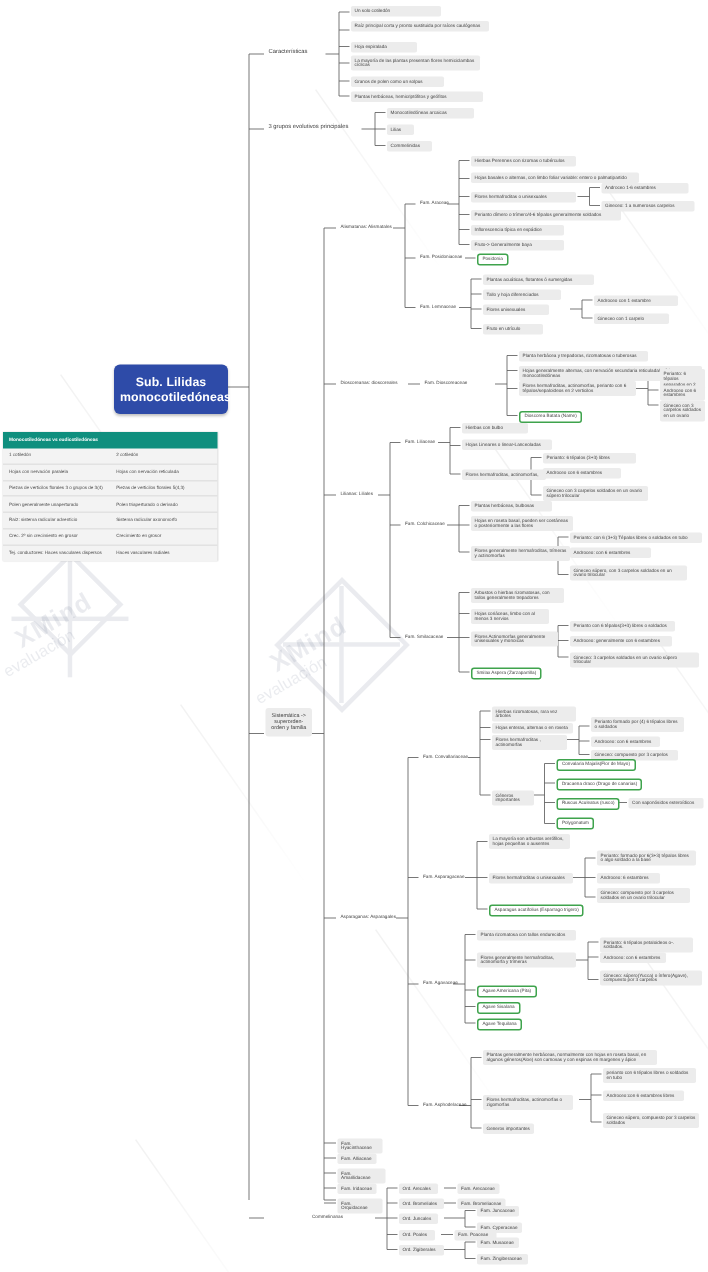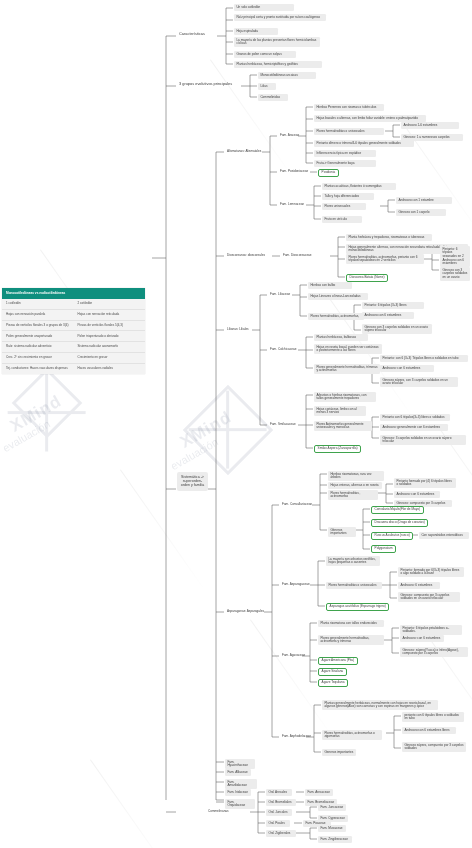--- a/index.html
+++ b/index.html
@@ -370,20 +370,21 @@
     <path d="M310 807 V818"></path>
     <path d="M310 807 H317"></path>
       <path d="M310 818 H317"></path>
     <path d="M294 823 H302"></path>
     <path d="M296 833 H310"></path>
     <path d="M310 828 V839"></path>
     <path d="M310 828 H317"></path>
       <path d="M310 839 H317"></path>
   </svg>
 
+  <div class="node nd-root" style="left:76px;top:243px;width:76px;">Sub. Lilidas monocotiledóneas</div>
 
   <div class="node nd-branch" style="left:177px;top:31px;">Características</div>
   <div class="node nd-branch" style="left:177px;top:81px;">3 grupos evolutivos principales</div>
   <div class="node nd-mid" style="left:177px;top:472px;width:31px;">Sistemática -&gt; superorden- orden  y  familia</div>
 
   <div class="node nd-box" style="left:234px;top:4px;width:60px;">Un solo cotiledón</div>
   <div class="node nd-box" style="left:234px;top:14px;width:92px;">Raíz principal corta y pronto sustituida por raíces caulógenas</div>
   <div class="node nd-box" style="left:234px;top:28px;width:44px;">Hoja espiralada</div>
   <div class="node nd-box" style="left:234px;top:37px;width:86px;">La mayoría de las plantas presentan flores hemiciclambas cíclicas</div>
   <div class="node nd-box" style="left:234px;top:51px;width:62px;">Granos de polen como un solpus</div>

